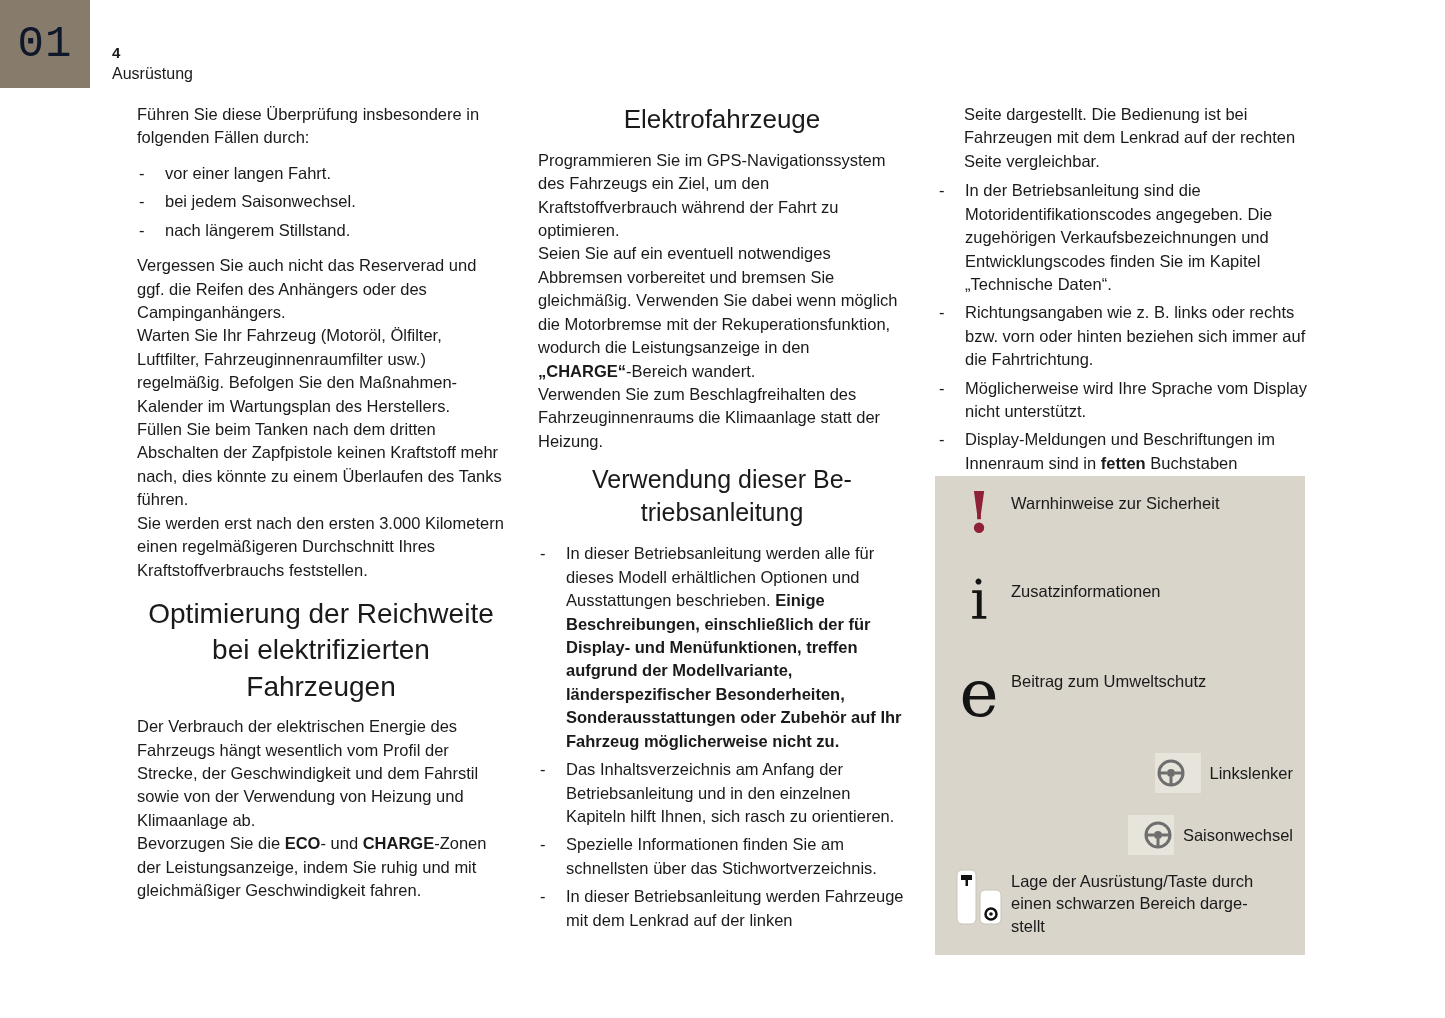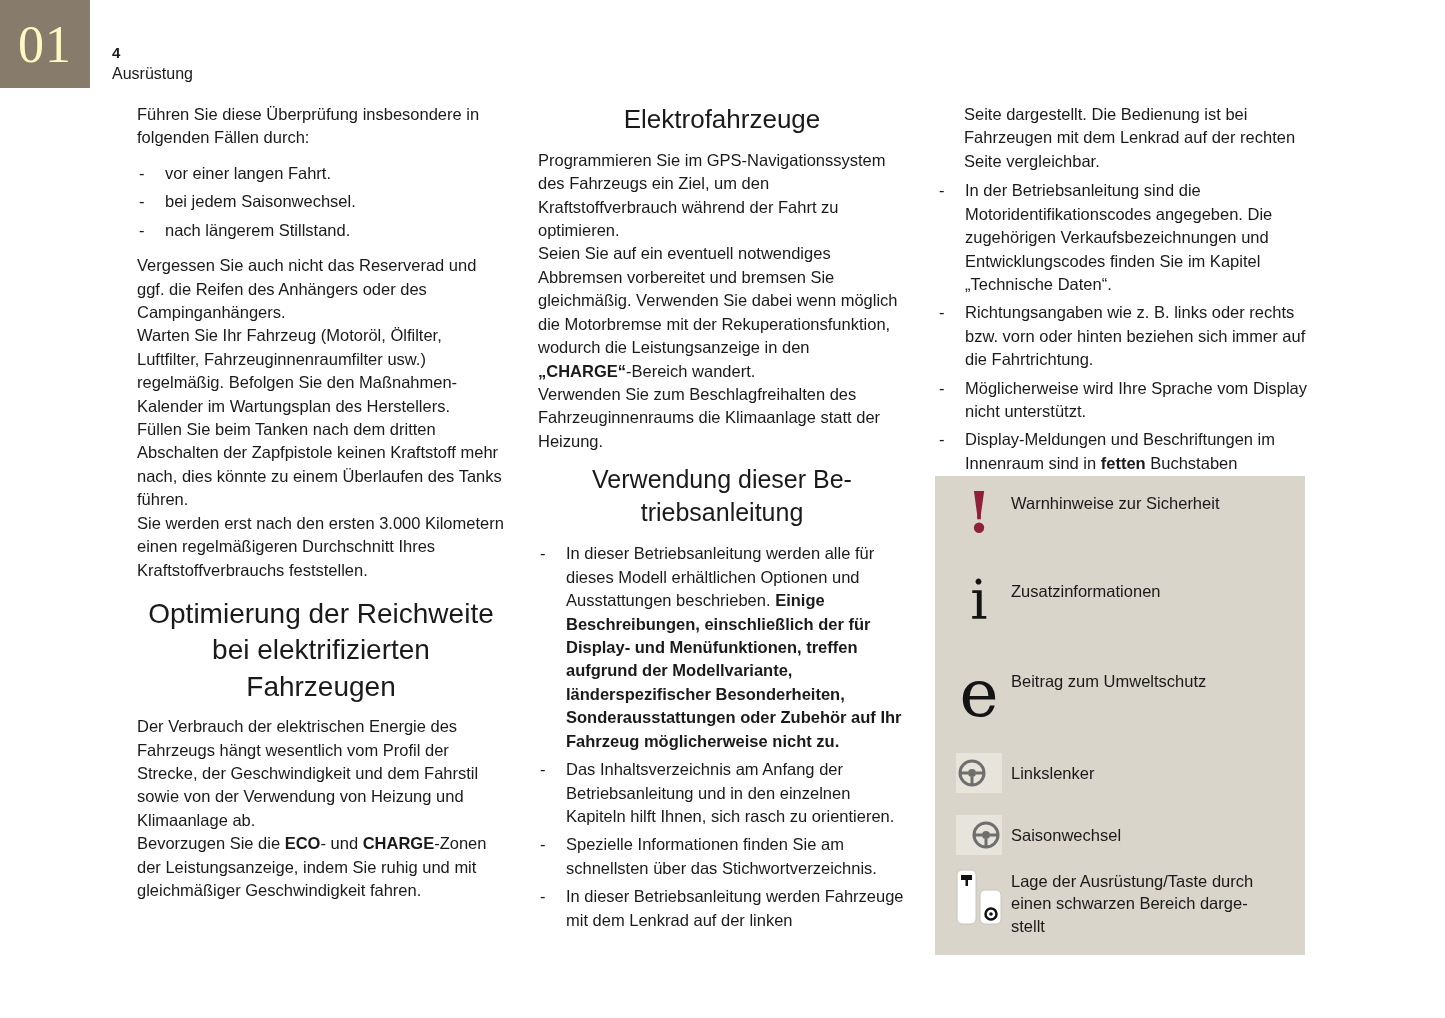--- a/index.html
+++ b/index.html
@@ -5,21 +5,21 @@
   html,body{margin:0;padding:0;background:#ffffff;}
   .page{
     position:relative;width:1445px;height:1018px;background:#ffffff;
     font-family:"Liberation Sans",sans-serif;color:#1a1a1a;overflow:hidden;
   }
   
   .chapter-box{
     position:absolute;left:0;top:0;width:90px;height:88px;background:#877b6c;
     display:flex;align-items:center;justify-content:center;
   }
-  .chapter-num{font-family:Liberation Serif, serif;font-size:52px;color:#fef9c3;letter-spacing:1px;}
+  .chapter-num{font-family:Liberation Mono, monospace;font-size:44px;color:#0f172a;letter-spacing:1px;}
   
   .page-header{position:absolute;left:112px;top:44px;}
   .page-num{font-size:15px;font-weight:bold;line-height:1.2;}
   .section-title{font-size:16px;line-height:1.3;margin-top:2px;}
   
   .col{position:absolute;top:103px;width:368px;font-size:16.5px;line-height:1.42;}
   .col1{left:137px;}
   .col2{left:538px;}
   .col3{left:937px;width:372px;}
   .para{margin:0;}
@@ -43,21 +43,21 @@
   .legend{
     position:absolute;left:935px;top:476px;width:370px;height:479px;
     background:#d9d5cb;box-sizing:border-box;padding:10px 12px 8px 12px;
   }
   .lrow{display:flex;align-items:flex-start;}
   .licon{flex:none;width:64px;display:flex;justify-content:center;}
   .llabel{font-size:16.5px;line-height:1.35;margin-top:6px;}
   .r1{min-height:88px;}
   .r2{min-height:90px;}
   .r3{min-height:80px;}
-  .r4,.r5{min-height:58px;align-items:center;margin-bottom:4px;}
+  .r4,.r5{min-height:58px;align-items:center;margin-bottom:4px;justify-content:flex-end;}
   .r4 .llabel,.r5 .llabel{margin-top:0;}
   .r6{align-items:flex-start;}
   .r6 .llabel{margin-top:2px;}
   .sym{font-family:"DejaVu Serif",serif;display:inline-block;}
   .sym-warning{color:#8e2038;font-size:56px;font-weight:bold;line-height:.95;}
   .sym-info{color:#141414;font-size:54px;line-height:1.0;}
   .sym-eco{color:#141414;font-size:66px;line-height:.9;}
   .wheel-img{display:block;}
 </style>
 </head>

